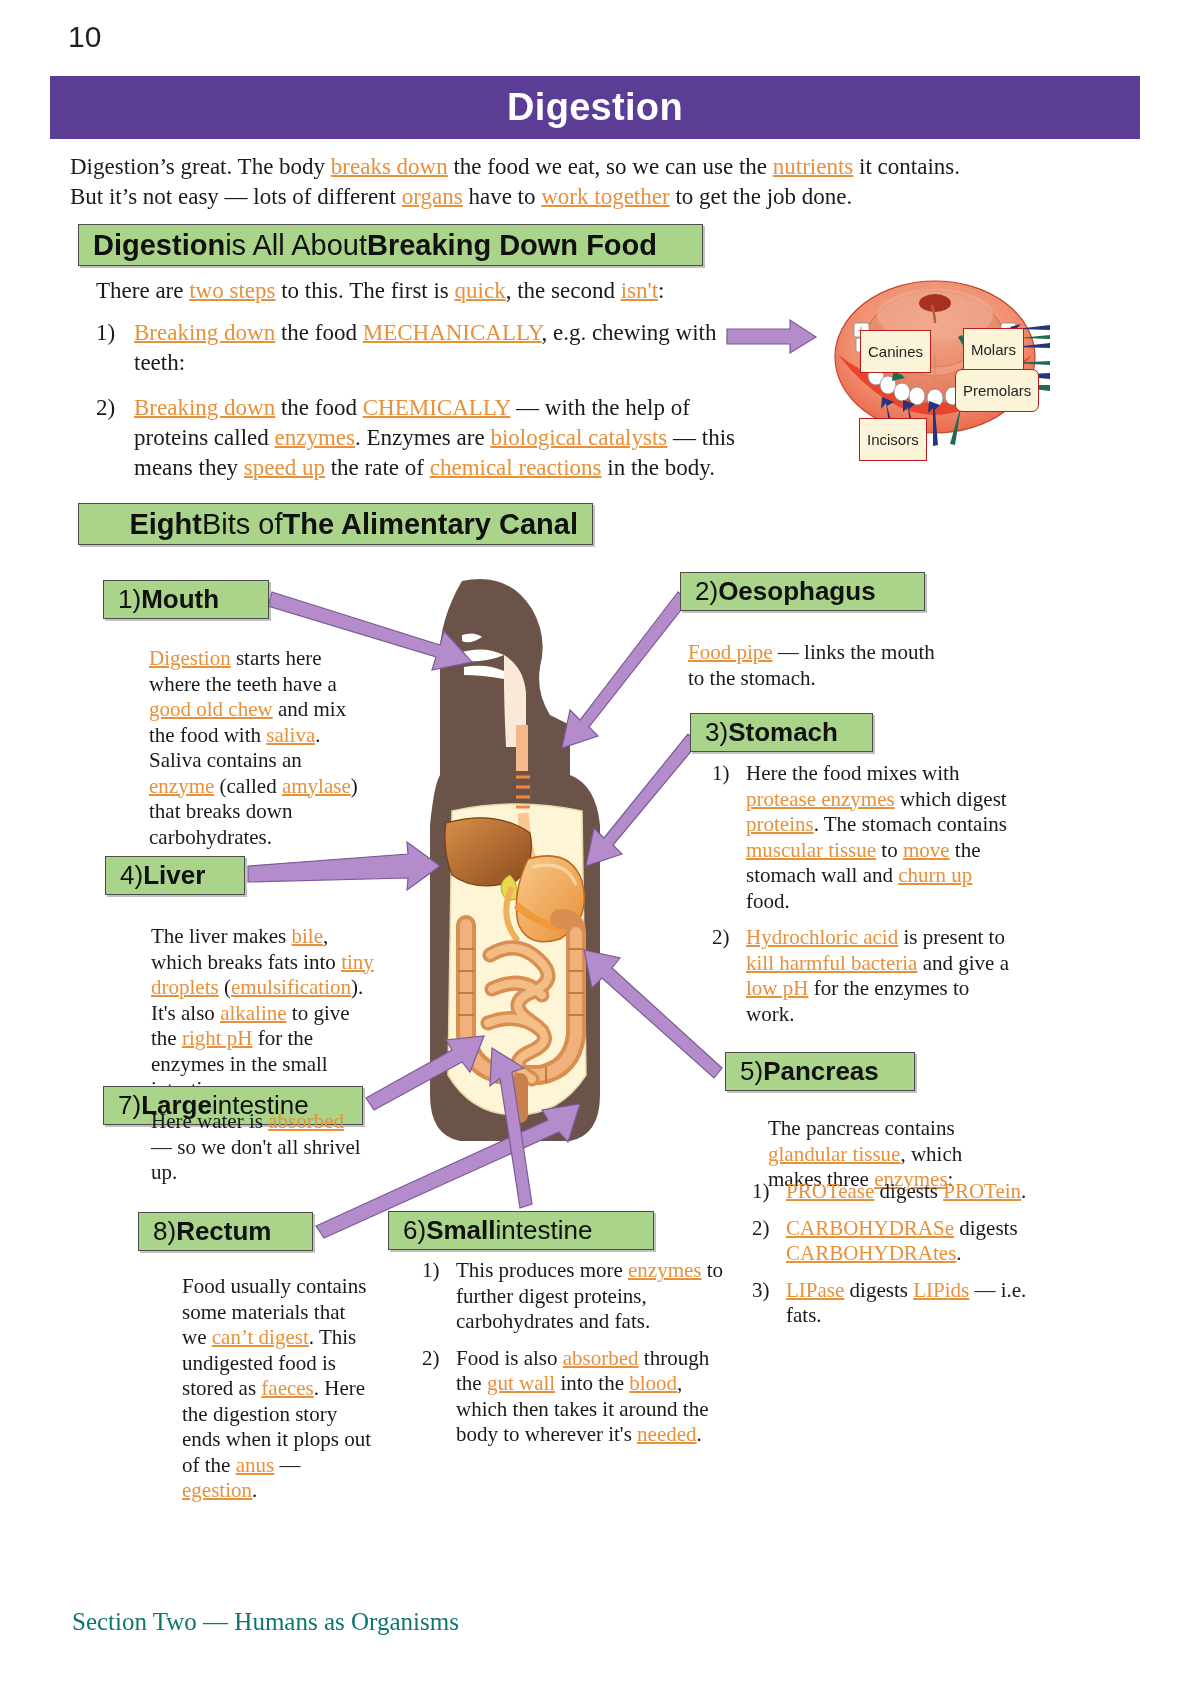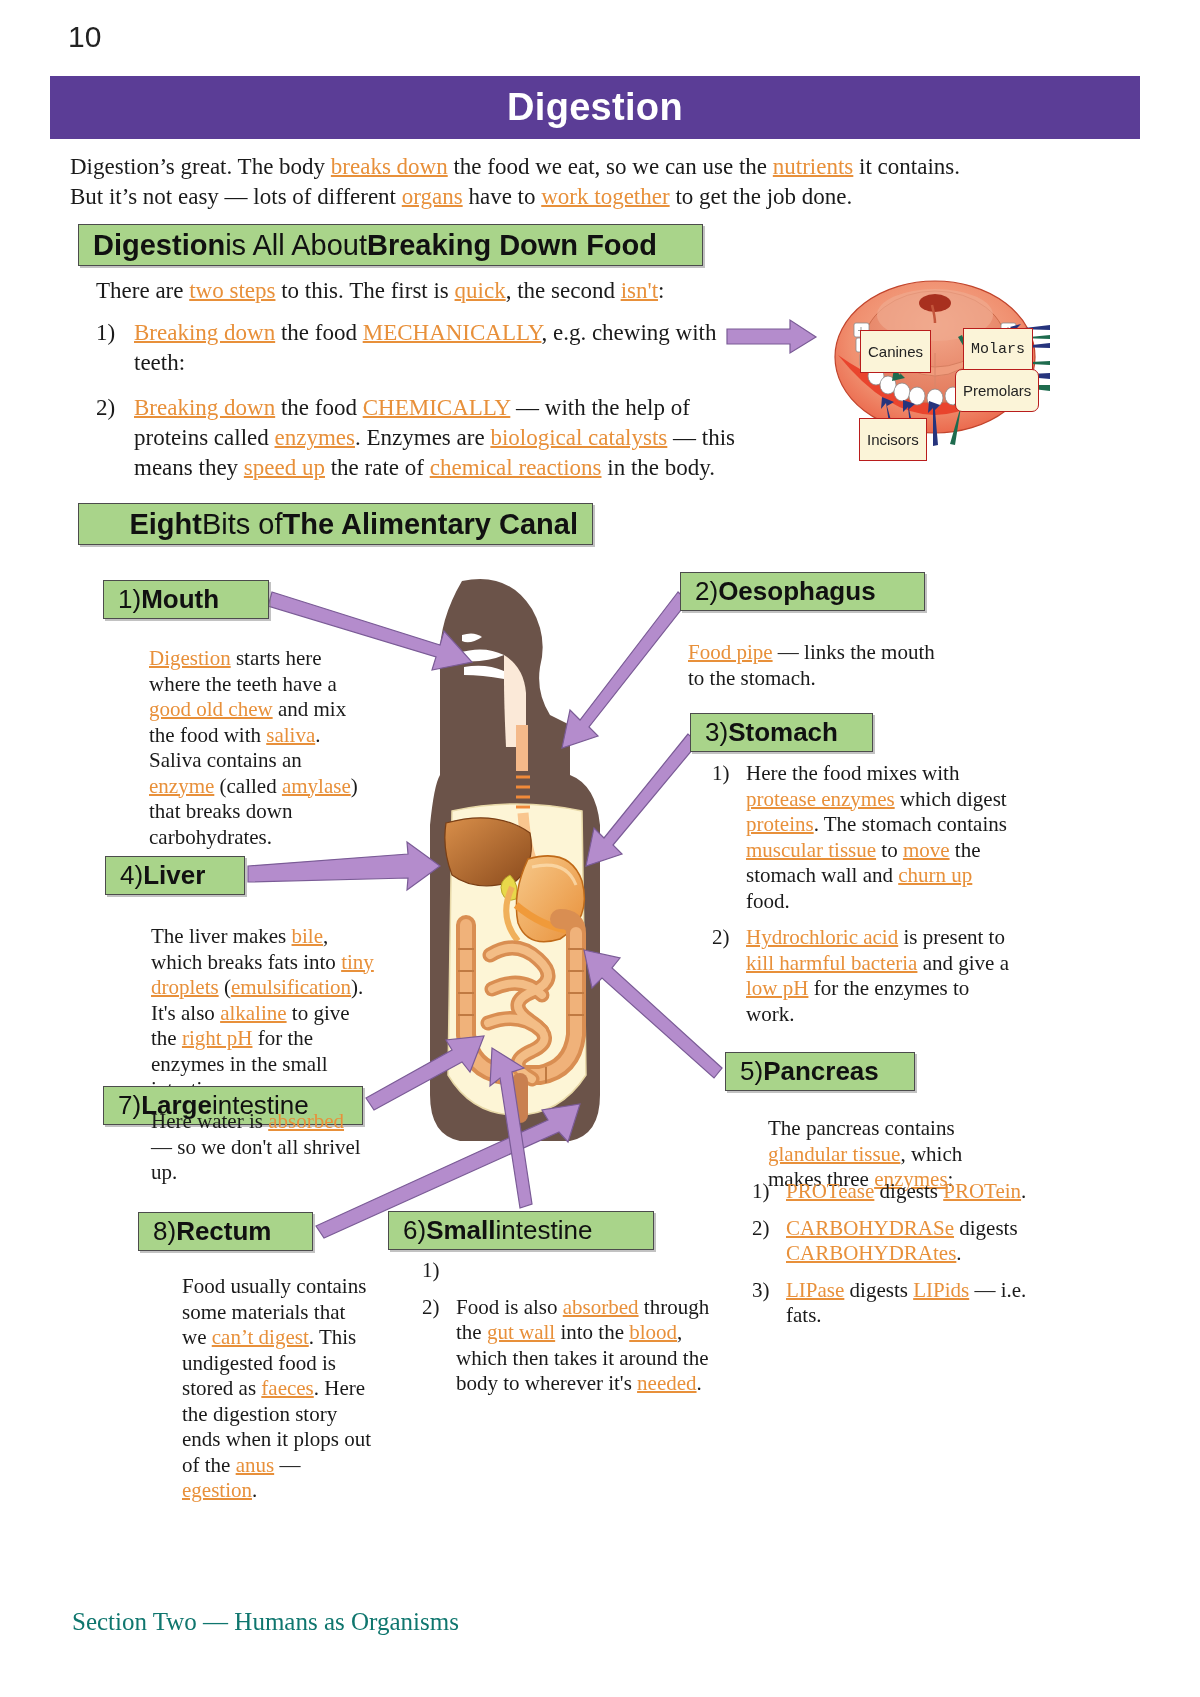--- a/index.html
+++ b/index.html
@@ -103,21 +103,21 @@
   
   .teeth { position: absolute; left: 820px; top: 275px; width: 230px; height: 175px; }
   .teeth-label {
     position: absolute;
     background: #fbf4d8; border: 1px solid #b91c1c;
     font-family: "Liberation Sans", sans-serif;
     font-size: 15px; color: #222;
     padding: 12px 7px; white-space: nowrap;
   }
   .lbl-canines   { left: 860px; top: 330px; }
-  .lbl-molars    { left: 963px; top: 328px; font-family: Liberation Mono, monospace; }
+  .lbl-molars    { left: 963px; top: 328px; }
   .lbl-premolars { left: 955px; top: 369px; border-radius: 7px; }
   .lbl-incisors  { left: 859px; top: 418px; }
 
   
   .torso { position: absolute; left: 400px; top: 575px; width: 330px; height: 580px; }
 
   
   .footer {
     position: absolute; left: 72px; top: 1608px;
     font-size: 25px; color: #0f766e; text-align: right;
@@ -443,20 +443,21 @@
   </div>
 
   <div class="green-head head-small">
     <span class="n">6) </span>
       <span class="b">Small</span>
       <span class="n"> intestine</span>
   </div>
   <div class="nlist list-small">
     <div class="nrow">
       <span class="nnum">1)</span>
+      <span class="ntxt"><span>This produces more </span><u class="k">enzymes</u><span> to further digest proteins, carbohydrates and fats.</span></span>
     </div>
     <div class="nrow">
       <span class="nnum">2)</span>
       <span class="ntxt"><span>Food is also </span><u class="k">absorbed</u><span> through the </span><u class="k">gut wall</u><span> into the </span><u class="k">blood</u><span>, which then takes it around the body to wherever it's </span><u class="k">needed</u><span>.</span></span>
     </div>
   </div>
 
   <div class="footer">Section Two — Humans as Organisms</div>
 
 </div>

